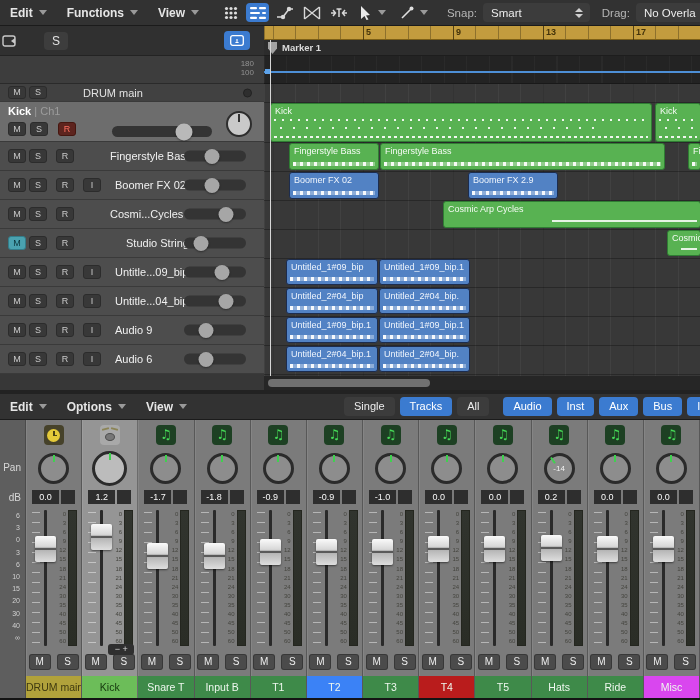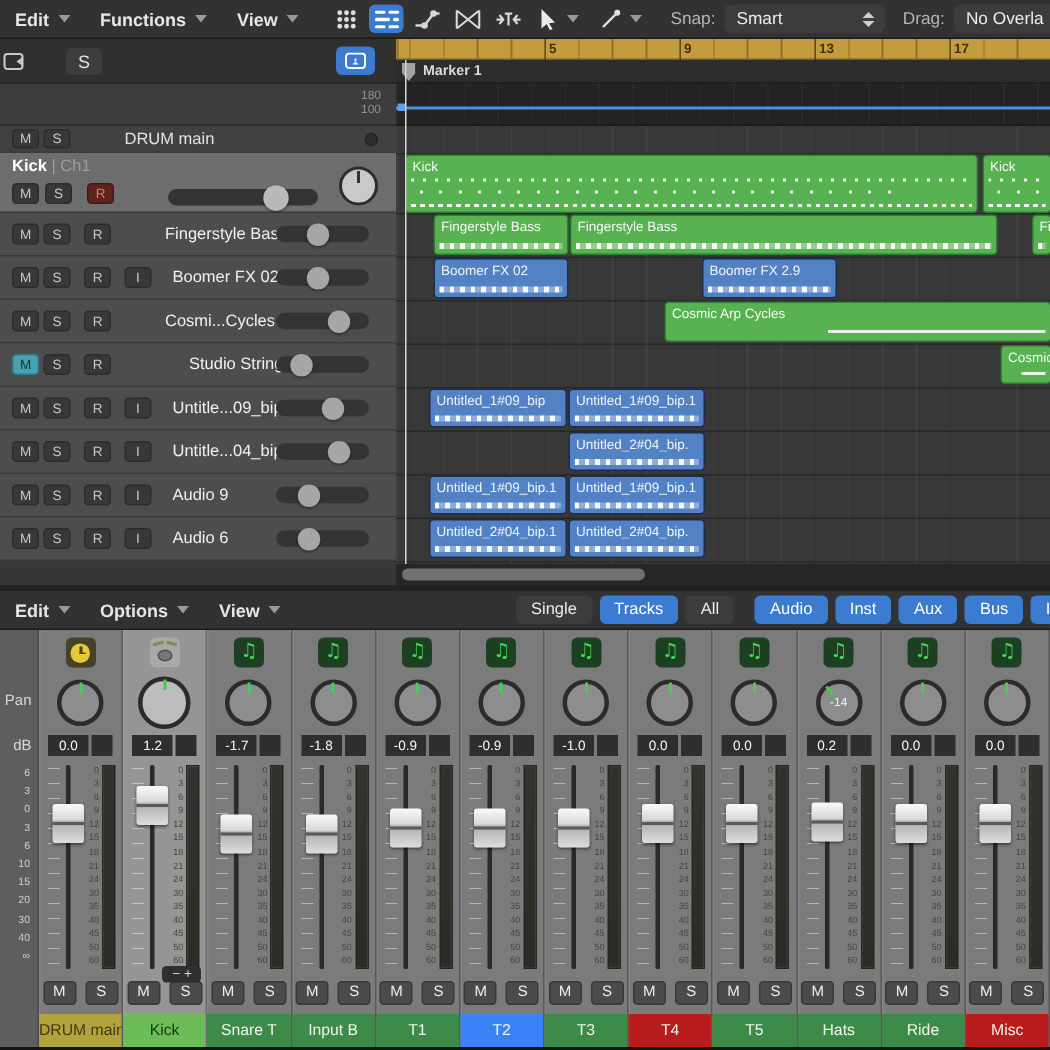--- a/index.html
+++ b/index.html
@@ -451,20 +451,24 @@
           <div class="loopline"></div>
         </div>
         <div class="region r-blue" style="left: 22px; top: 175px; width: 92px; height: 26px;">
           <span class="rlabel">Untitled_1#09_bip</span>
           <div class="waveline"></div>
         </div>
         <div class="region r-blue" style="left: 115px; top: 175px; width: 91px; height: 26px;">
           <span class="rlabel">Untitled_1#09_bip.1</span>
           <div class="waveline"></div>
         </div>
+        <div class="region r-blue" style="left: 22px; top: 204px; width: 92px; height: 26px;">
+          <span class="rlabel">Untitled_2#04_bip</span>
+          <div class="waveline"></div>
+        </div>
         <div class="region r-blue" style="left: 115px; top: 204px; width: 91px; height: 26px;">
           <span class="rlabel">Untitled_2#04_bip.</span>
           <div class="waveline"></div>
         </div>
         <div class="region r-blue" style="left: 22px; top: 233px; width: 92px; height: 26px;">
           <span class="rlabel">Untitled_1#09_bip.1</span>
           <div class="waveline"></div>
         </div>
         <div class="region r-blue" style="left: 115px; top: 233px; width: 91px; height: 26px;">
           <span class="rlabel">Untitled_1#09_bip.1</span>
@@ -1038,19 +1042,19 @@
               <span>45</span>
               <span>50</span>
               <span>60</span>
             </div>
             <div class="meter"></div>
           </div>
           <div class="ms-row">
             <span class="msb">M</span>
             <span class="msb">S</span>
           </div>
-          <div class="name-row" style="background: #b91c1c; color: rgb(238, 247, 238);">Misc</div>
+          <div class="name-row" style="background: #d946ef; color: rgb(238, 247, 238);">Misc</div>
         </div>
       </div>
   </div>
   <div id="mix-bottom"></div>
 
 </div>
 
 </body></html>

